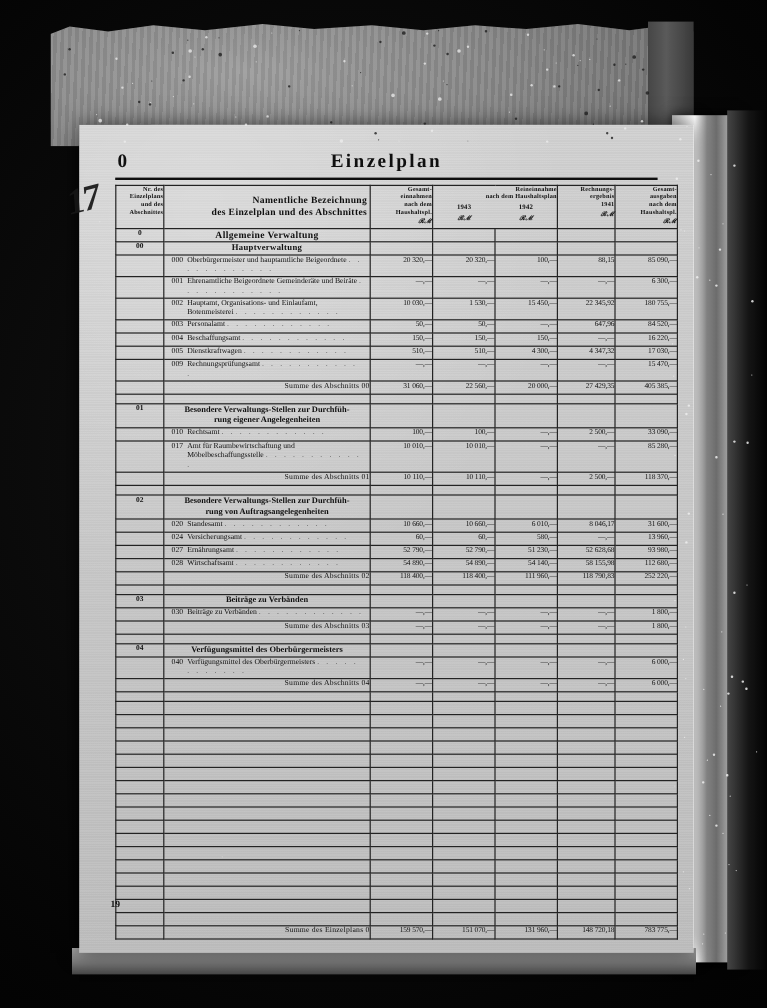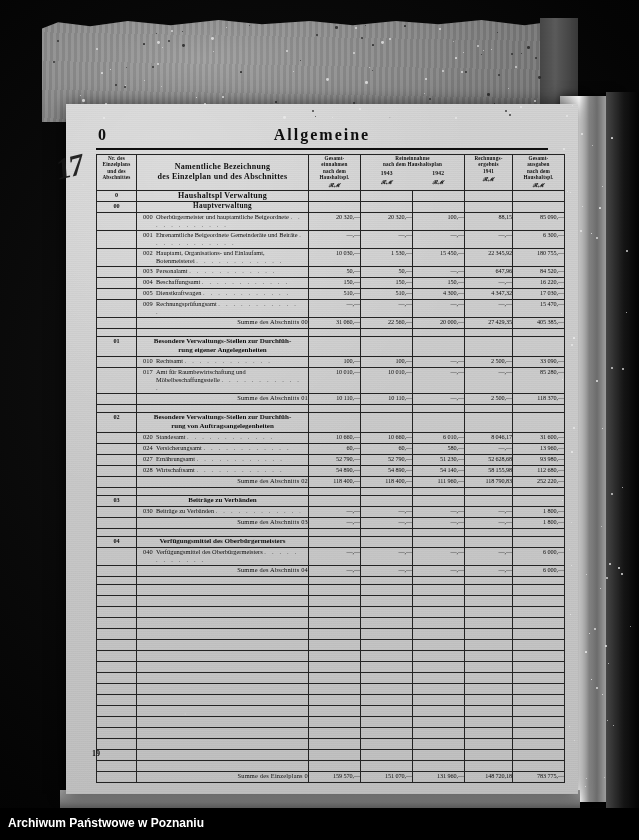--- a/index.html
+++ b/index.html
@@ -66,21 +66,21 @@
              table-layout:fixed;}
   table.grid td,table.grid th{border:1px solid #2a2922;padding:0;vertical-align:top;}
   .c-no{width:40px;}
   .c-name{width:172px;}
   .c-ge{width:52px;}
   .c-r43{width:52px;}
   .c-r42{width:52px;}
   .c-re{width:48px;}
   .c-ga{width:52px;}
 
-  thead th{font-size:5.2px;line-height:1.22;text-align:center;font-weight:bold;
+  thead th{font-size:5.2px;line-height:1.22;text-align:right;font-weight:bold;
            padding:3px 1px 2px;letter-spacing:.2px;}
   thead th.big{font-size:8px;letter-spacing:.3px;line-height:1.3;padding:7px 2px;}
   .rm{font-style:italic;font-weight:bold;font-size:5.4px;display:block;margin-top:2px;}
   .yr{display:inline-block;font-size:5.6px;font-weight:bold;}
   .hdr-split{display:flex;justify-content:space-around;margin-top:2px;}
 
   tbody td{height:10px;font-size:6.4px;}
   .num{text-align:right;padding:0 3px 0 0;font-size:6.2px;white-space:nowrap;letter-spacing:-.1px;}
   .secno{text-align:center;font-size:6.2px;font-weight:bold;padding-top:1px;}
 
@@ -131,21 +131,21 @@
 
   <div class="page-corner"></div>
   <div class="curl"></div>
   <div class="curl-dark"></div>
   <div class="block-bottom"></div>
 
   <div class="page">
     <div class="content">
 
       <div class="plan-no">0</div>
-      <div class="plan-title">Allgemeine</div>
+      <div class="plan-title">Einzelplan</div>
 
       <div class="rule" style="top:44px;height:2px;"></div>
 
       <table class="grid">
         <colgroup>
           <col class="c-no">
             <col class="c-name">
             <col class="c-ge">
           <col class="c-r43">
             <col class="c-r42">
@@ -196,21 +196,21 @@
               <span>ausgaben</span><br>
               <span>nach dem</span><br>
               <span>Haushaltspl.</span>
               <span class="rm">ℛℳ</span>
             </th>
           </tr>
         </thead>
         <tbody id="tbody">
             <tr>
               <td class="secno">0</td>
-              <td class="grp">Haushaltspl Verwaltung</td>
+              <td class="grp">Allgemeine Verwaltung</td>
               <td class="num"></td>
               <td class="num"></td>
               <td class="num"></td>
               <td class="num"></td>
               <td class="num"></td>
             </tr>
             <tr>
               <td class="secno">00</td>
               <td class="grp sub">Hauptverwaltung</td>
               <td class="num"></td>
@@ -721,23 +721,20 @@
       </table>
 
       <div class="pageno">19</div>
     </div>
   </div>
 
   <div class="hand">17</div>
 
   <div class="noise"></div>
 
-  <div class="footer">
-    <span>Archiwum Państwowe w Poznaniu</span>
-  </div>
 <div class="speck" style="width: 1.4px; height: 1.4px; left: 332px; top: 117px;"></div>
     <div class="speck dark" style="width: 1.9px; height: 1.9px; left: 505px; top: 110px;"></div>
     <div class="speck" style="width: 2.9px; height: 2.9px; left: 157px; top: 41px;"></div>
     <div class="speck dark" style="width: 0.8px; height: 0.8px; left: 249px; top: 25px;"></div>
     <div class="speck" style="width: 2.2px; height: 2.2px; left: 534px; top: 100px;"></div>
     <div class="speck dark" style="width: 0.8px; height: 0.8px; left: 372px; top: 70px;"></div>
     <div class="speck" style="width: 2.7px; height: 2.7px; left: 82px; top: 99px;"></div>
     <div class="speck" style="width: 0.8px; height: 0.8px; left: 424px; top: 93px;"></div>
     <div class="speck dark" style="width: 2.5px; height: 2.5px; left: 487px; top: 93px;"></div>
     <div class="speck" style="width: 1.4px; height: 1.4px; left: 125px; top: 85px;"></div>

